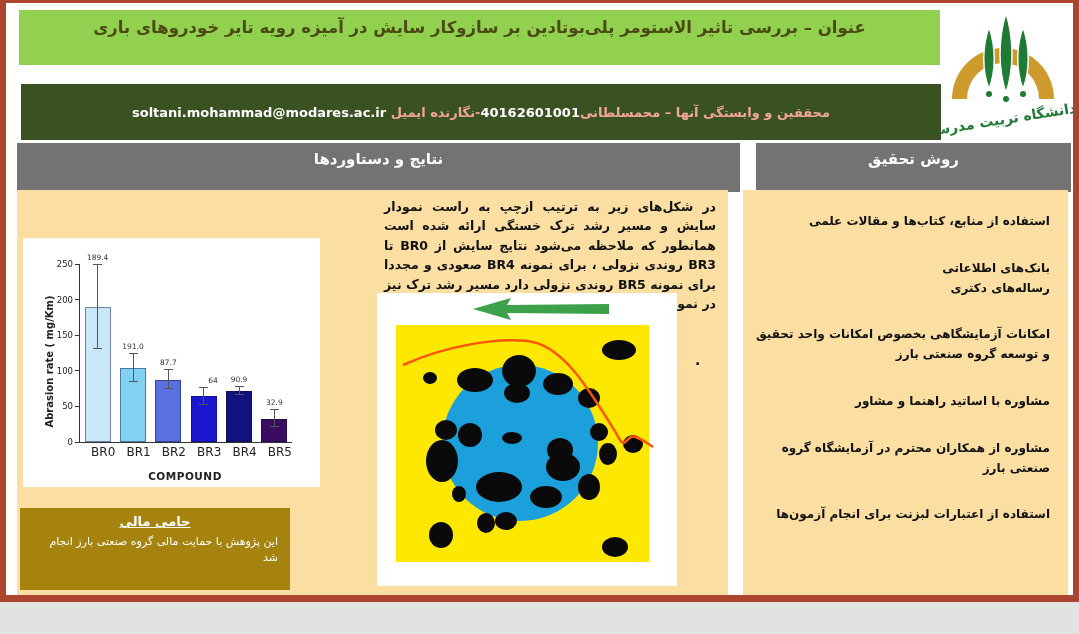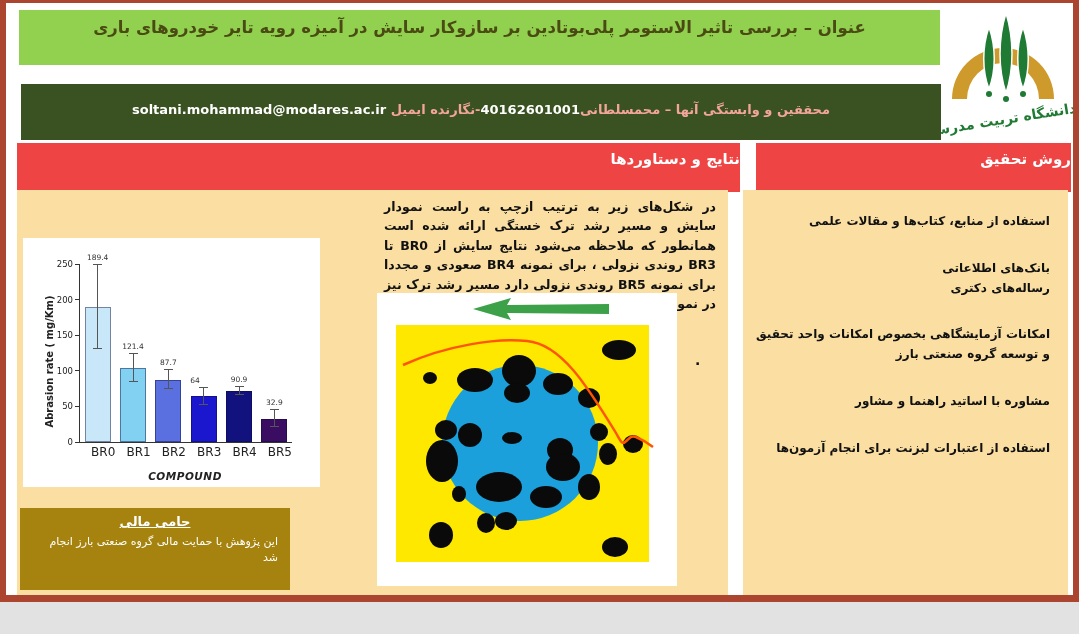--- a/index.html
+++ b/index.html
@@ -16,44 +16,44 @@
 
   
   .title-bar{left:19px;top:10px;width:921px;height:55px;background:#92d050;}
   .title-text{padding-top:8px;text-align:center;direction:rtl;font-weight:bold;font-size:16.5px;color:#4a4a13;}
 
   
   .logo-box{left:940px;top:3px;width:133px;height:139px;background:#ffffff;}
 
   
   .contact-bar{left:21px;top:84px;width:920px;height:56px;background:#3a5222;color:#f2a59b;text-align:center;}
-  .contact-line1{direction:rtl;font-weight:bold;font-size:13px;padding-top:2px;margin-top:16px;}
+  .contact-line1{direction:rtl;font-weight:bold;font-size:13px;padding-top:21px;}
   .contact-line2{direction:rtl;font-weight:bold;font-size:11.5px;padding-top:7px;}
   .c-white{color:#ffffff;}
   .c-pink{color:#f2a59b;}
   .ltr{direction:ltr;unicode-bidi:isolate;}
 
   
-  .sec-header{height:49px;background:#ef4444;color:#ffffff;font-weight:bold;font-size:15px;line-height:33px;direction:rtl;}
+  .sec-header{height:49px;background:#737373;color:#ffffff;font-weight:bold;font-size:15px;text-align:center;line-height:33px;direction:rtl;}
   .sec-results{left:17px;top:143px;width:723px;}
   .sec-method{left:756px;top:143px;width:315px;}
 
   
   .panel{background:#fbdfa2;}
   .panel-results{left:17px;top:190px;width:711px;height:405px;}
   .panel-method{left:743px;top:190px;width:325px;height:405px;}
 
   .results-desc{position:absolute;right:12px;top:7px;width:332px;direction:rtl;text-align:justify;font-weight:bold;font-size:12.5px;line-height:1.55;color:#111;}
   .stray-dot{position:absolute;left:678px;top:162px;font-size:14px;font-weight:bold;color:#111;}
 
   
   .chart-box{position:absolute;left:6px;top:48px;width:297px;height:249px;background:#ffffff;}
   .plot{position:absolute;left:56px;bottom:44px;width:212px;height:178px;border-left:1.5px solid #333;border-bottom:1.5px solid #333;}
   .ylab{position:absolute;left:-64px;top:118px;width:180px;text-align:center;transform:rotate(-90deg);font-weight:bold;font-size:10px;color:#222;}
-  .xlab{position:absolute;left:56px;width:212px;bottom:5px;text-align:center;font-weight:bold;font-size:10.5px;color:#222;letter-spacing:0.5px;font-style:italic;}
+  .xlab{position:absolute;left:56px;width:212px;bottom:5px;text-align:center;font-weight:bold;font-size:10.5px;color:#222;letter-spacing:0.5px;}
   .ytick-label{position:absolute;right:100%;margin-right:7px;font-size:8.5px;color:#222;white-space:nowrap;}
   .ytick-mark{position:absolute;left:-5px;width:5px;height:1px;background:#333;}
   .bar{position:absolute;bottom:0;border:1px solid rgba(10,10,60,0.45);box-sizing:border-box;}
   .errline{position:absolute;width:1px;background:#555;}
   .errcap{position:absolute;width:9px;height:1px;background:#555;}
   .vlabel{position:absolute;width:44px;text-align:center;font-size:7.5px;color:#333;}
   .cat{position:absolute;bottom:-17px;text-align:right;font-size:12px;color:#222;}
 
   
   .image-box{position:absolute;left:360px;top:103px;width:300px;height:293px;background:#ffffff;}
@@ -127,33 +127,33 @@
           <div class="bar" style="left: 4.66667px; width: 26px; height: 134.853px; background: rgb(200, 231, 248);"></div>
           <div class="errline" style="left: 17.1667px; bottom: 92.8448px; height: 84.016px;"></div>
           <div class="errcap" style="left: 13.1667px; bottom: 92.8448px;"></div>
           <div class="errcap" style="left: 13.1667px; bottom: 176.861px;"></div>
           <div class="vlabel" style="left: -4.33333px; bottom: 179.861px;">189.4</div>
           <div class="cat" style="left: 0px; width: 35.3333px;">BR0</div>
           <div class="bar" style="left: 40px; width: 26px; height: 74.2616px; background: rgb(130, 209, 242);"></div>
           <div class="errline" style="left: 52.5px; bottom: 60.0216px; height: 28.48px;"></div>
           <div class="errcap" style="left: 48.5px; bottom: 60.0216px;"></div>
           <div class="errcap" style="left: 48.5px; bottom: 88.5016px;"></div>
-          <div class="vlabel" style="left: 31px; bottom: 91.5016px;">121.4</div>
+          <div class="vlabel" style="left: 31px; bottom: 91.5016px;">191.0</div>
           <div class="cat" style="left: 35.3333px; width: 35.3333px;">BR1</div>
           <div class="bar" style="left: 75.3333px; width: 26px; height: 62.4424px; background: rgb(90, 111, 224);"></div>
           <div class="errline" style="left: 87.8333px; bottom: 53.1864px; height: 18.512px;"></div>
           <div class="errcap" style="left: 83.8333px; bottom: 53.1864px;"></div>
           <div class="errcap" style="left: 83.8333px; bottom: 71.6984px;"></div>
           <div class="vlabel" style="left: 66.3333px; bottom: 74.6984px;">87.7</div>
           <div class="cat" style="left: 70.6667px; width: 35.3333px;">BR2</div>
           <div class="bar" style="left: 110.667px; width: 26px; height: 45.568px; background: rgb(26, 23, 207);"></div>
           <div class="errline" style="left: 123.167px; bottom: 37.024px; height: 17.088px;"></div>
           <div class="errcap" style="left: 119.167px; bottom: 37.024px;"></div>
           <div class="errcap" style="left: 119.167px; bottom: 54.112px;"></div>
-          <div class="vlabel" style="left: 93px; bottom: 57.112px; margin-top: 42px;">64</div>
+          <div class="vlabel" style="left: 111px; bottom: 57.112px; margin-top: 42px;">64</div>
           <div class="cat" style="left: 106px; width: 35.3333px;">BR3</div>
           <div class="bar" style="left: 146px; width: 26px; height: 51.1216px; background: rgb(18, 18, 126);"></div>
           <div class="errline" style="left: 158.5px; bottom: 46.8496px; height: 8.544px;"></div>
           <div class="errcap" style="left: 154.5px; bottom: 46.8496px;"></div>
           <div class="errcap" style="left: 154.5px; bottom: 55.3936px;"></div>
           <div class="vlabel" style="left: 137px; bottom: 58.3936px;">90.9</div>
           <div class="cat" style="left: 141.333px; width: 35.3333px;">BR4</div>
           <div class="bar" style="left: 181.333px; width: 26px; height: 23.4248px; background: rgb(59, 13, 98);"></div>
           <div class="errline" style="left: 193.833px; bottom: 14.8808px; height: 17.088px;"></div>
           <div class="errcap" style="left: 189.833px; bottom: 14.8808px;"></div>
@@ -205,17 +205,18 @@
     </div>
   </div>
 
   <div class="abs panel panel-method">
     <div class="method-list">
       <div class="method-item">استفاده از منابع، کتاب‌ها و مقالات علمی</div>
       <div class="method-item">بانک‌های اطلاعاتی
 رساله‌های دکتری</div>
       <div class="method-item">امکانات آزمایشگاهی بخصوص امکانات واحد تحقیق و توسعه گروه صنعتی بارز</div>
       <div class="method-item">مشاوره با اساتید راهنما و مشاور</div>
+      <div class="method-item">مشاوره از همکاران محترم در آزمایشگاه گروه صنعتی بارز</div>
       <div class="method-item">استفاده از اعتبارات لبزنت برای انجام آزمون‌ها</div>
     </div>
   </div>
 
 </div>
 
 </body></html>

